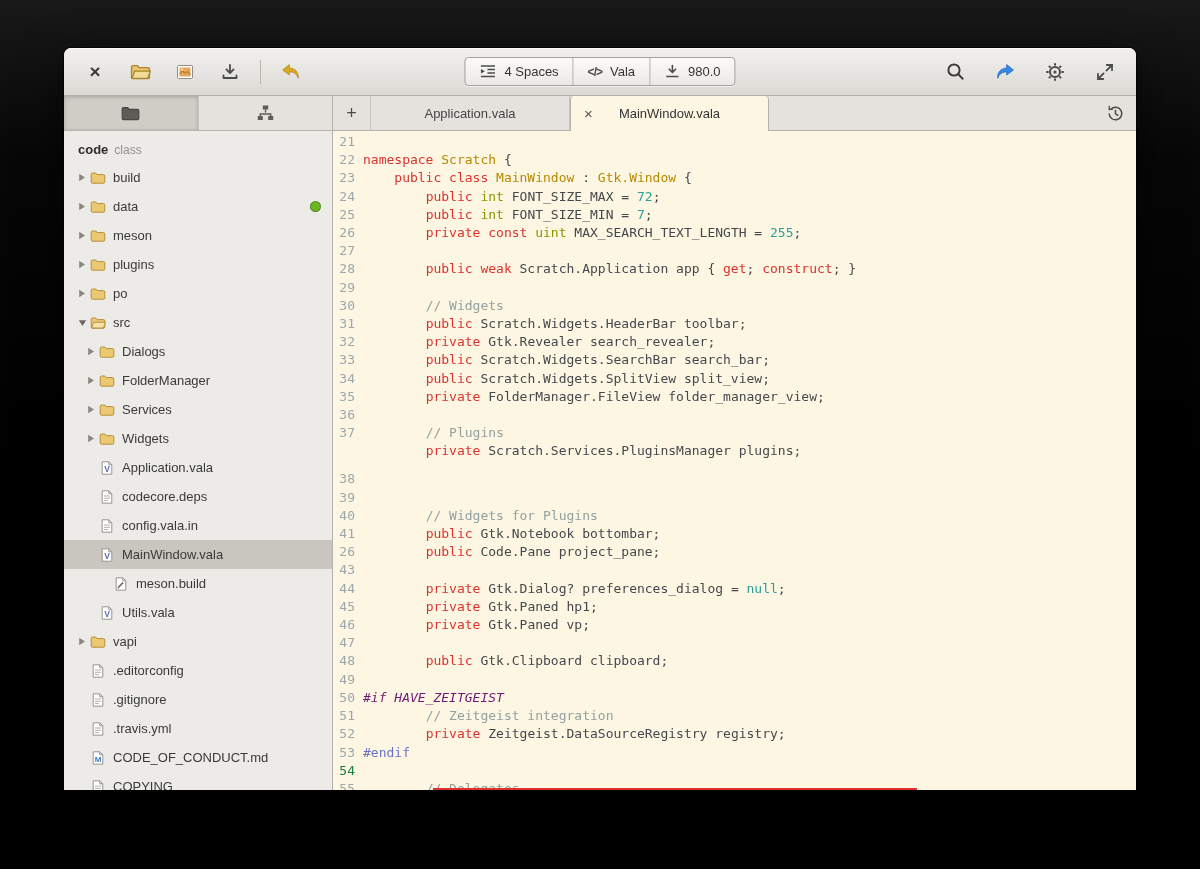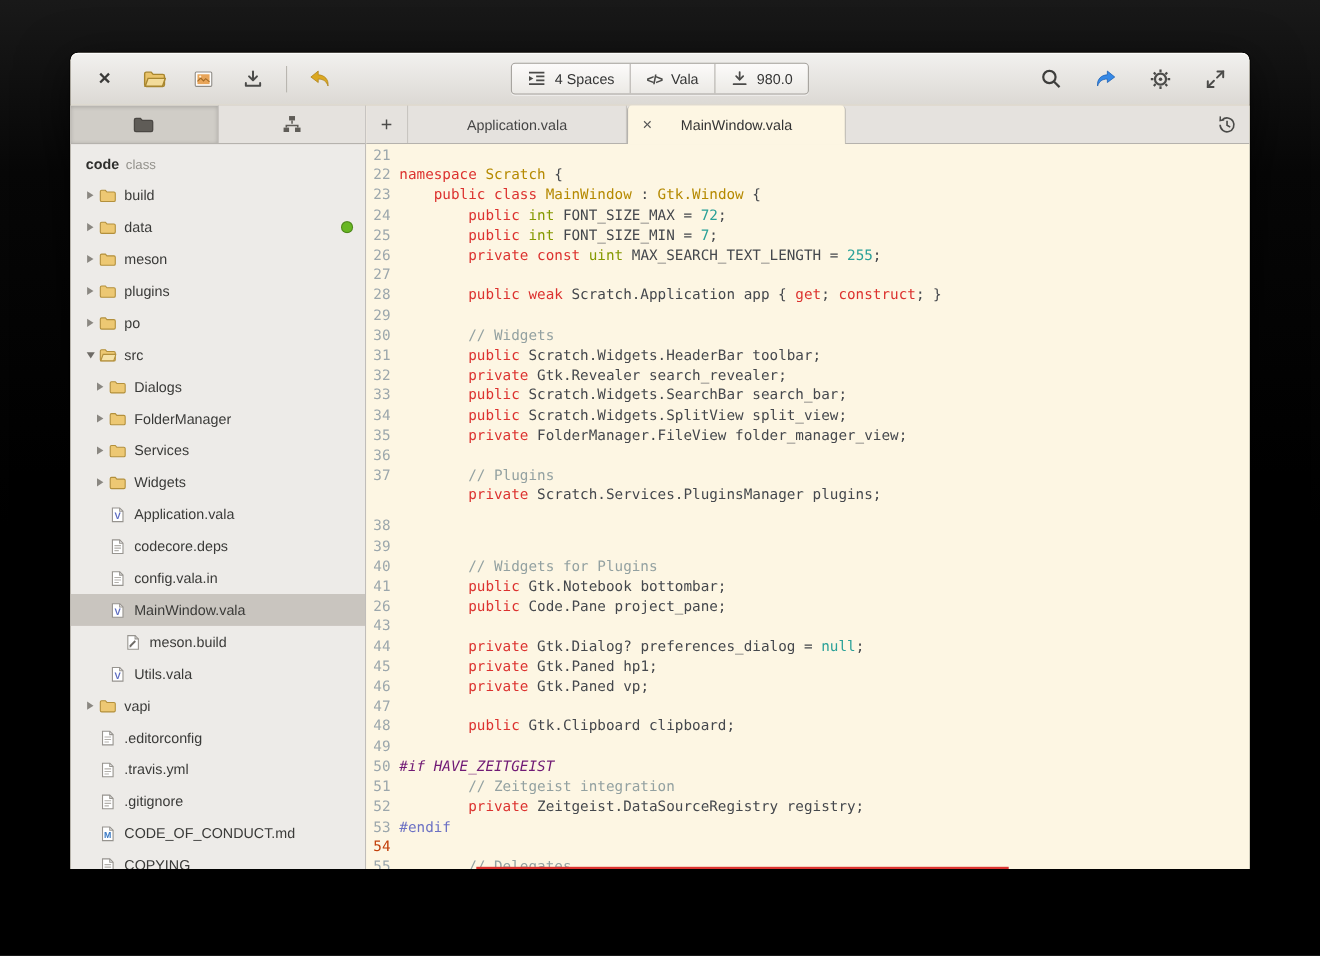--- a/index.html
+++ b/index.html
@@ -457,32 +457,32 @@
               </div>
               <div class="tree-item" style="padding-left: 10px;">
                 <span class="tree-arrow"></span>
                 <span class="tree-icon">
                   <svg width="16" height="16" viewBox="0 0 16 16">
                     <path d="M3.2 1.8 L9.8 1.8 L12.8 4.8 L12.8 14.2 L3.2 14.2 Z" fill="#ffffff" stroke="#97948f" stroke-width="1"></path>
                     <path d="M9.8 1.8 L9.8 4.8 L12.8 4.8" fill="none" stroke="#97948f" stroke-width="1"></path>
                     <path d="M5 7 h6 M5 9.3 h6 M5 11.6 h4" stroke="#b3b0ab" stroke-width="1"></path>
                   </svg>
                 </span>
+                <span class="tree-label">.gitignore</span>
+              </div>
+              <div class="tree-item" style="padding-left: 10px;">
+                <span class="tree-arrow"></span>
+                <span class="tree-icon">
+                  <svg width="16" height="16" viewBox="0 0 16 16">
+                    <path d="M3.2 1.8 L9.8 1.8 L12.8 4.8 L12.8 14.2 L3.2 14.2 Z" fill="#ffffff" stroke="#97948f" stroke-width="1"></path>
+                    <path d="M9.8 1.8 L9.8 4.8 L12.8 4.8" fill="none" stroke="#97948f" stroke-width="1"></path>
+                    <path d="M5 7 h6 M5 9.3 h6 M5 11.6 h4" stroke="#b3b0ab" stroke-width="1"></path>
+                  </svg>
+                </span>
                 <span class="tree-label">.travis.yml</span>
-              </div>
-              <div class="tree-item" style="padding-left: 10px;">
-                <span class="tree-arrow"></span>
-                <span class="tree-icon">
-                  <svg width="16" height="16" viewBox="0 0 16 16">
-                    <path d="M3.2 1.8 L9.8 1.8 L12.8 4.8 L12.8 14.2 L3.2 14.2 Z" fill="#ffffff" stroke="#97948f" stroke-width="1"></path>
-                    <path d="M9.8 1.8 L9.8 4.8 L12.8 4.8" fill="none" stroke="#97948f" stroke-width="1"></path>
-                    <path d="M5 7 h6 M5 9.3 h6 M5 11.6 h4" stroke="#b3b0ab" stroke-width="1"></path>
-                  </svg>
-                </span>
-                <span class="tree-label">.gitignore</span>
               </div>
               <div class="tree-item" style="padding-left: 10px;">
                 <span class="tree-arrow"></span>
                 <span class="tree-icon">
                   <svg width="16" height="16" viewBox="0 0 16 16">
                     <path d="M3.2 1.8 L9.8 1.8 L12.8 4.8 L12.8 14.2 L3.2 14.2 Z" fill="#ffffff" stroke="#97948f" stroke-width="1"></path>
                     <path d="M9.8 1.8 L9.8 4.8 L12.8 4.8" fill="none" stroke="#97948f" stroke-width="1"></path>
                     <text x="8" y="12" text-anchor="middle" font-size="8" font-weight="bold" fill="#3a79c4" font-family="Liberation Sans, sans-serif">M</text>
                   </svg>
                 </span>
@@ -555,21 +555,21 @@
             <div class="code-line"><span class="ln" style="color: rgb(156, 167, 172);">44</span><span class="lt"><span style="color: rgb(69, 72, 77);">        </span><span style="color: rgb(220, 50, 47);">private</span><span style="color: rgb(69, 72, 77);"> Gtk.Dialog? preferences_dialog = </span><span style="color: rgb(42, 161, 152);">null</span><span style="color: rgb(69, 72, 77);">;</span></span></div>
             <div class="code-line"><span class="ln" style="color: rgb(156, 167, 172);">45</span><span class="lt"><span style="color: rgb(69, 72, 77);">        </span><span style="color: rgb(220, 50, 47);">private</span><span style="color: rgb(69, 72, 77);"> Gtk.Paned hp1;</span></span></div>
             <div class="code-line"><span class="ln" style="color: rgb(156, 167, 172);">46</span><span class="lt"><span style="color: rgb(69, 72, 77);">        </span><span style="color: rgb(220, 50, 47);">private</span><span style="color: rgb(69, 72, 77);"> Gtk.Paned vp;</span></span></div>
             <div class="code-line"><span class="ln" style="color: rgb(156, 167, 172);">47</span><span class="lt"></span></div>
             <div class="code-line"><span class="ln" style="color: rgb(156, 167, 172);">48</span><span class="lt"><span style="color: rgb(69, 72, 77);">        </span><span style="color: rgb(220, 50, 47);">public</span><span style="color: rgb(69, 72, 77);"> Gtk.Clipboard clipboard;</span></span></div>
             <div class="code-line"><span class="ln" style="color: rgb(156, 167, 172);">49</span><span class="lt"></span></div>
             <div class="code-line"><span class="ln" style="color: rgb(156, 167, 172);">50</span><span class="lt"><span style="color: #701a75; font-style: italic;">#if HAVE_ZEITGEIST</span></span></div>
             <div class="code-line"><span class="ln" style="color: rgb(156, 167, 172);">51</span><span class="lt"><span style="color: rgb(69, 72, 77);">        </span><span style="color: rgb(147, 161, 161);">// Zeitgeist integration</span></span></div>
             <div class="code-line"><span class="ln" style="color: rgb(156, 167, 172);">52</span><span class="lt"><span style="color: rgb(69, 72, 77);">        </span><span style="color: rgb(220, 50, 47);">private</span><span style="color: rgb(69, 72, 77);"> Zeitgeist.DataSourceRegistry registry;</span></span></div>
             <div class="code-line"><span class="ln" style="color: rgb(156, 167, 172);">53</span><span class="lt"><span style="color: rgb(108, 113, 196);">#endif</span></span></div>
-            <div class="code-line"><span class="ln" style="color: #c2410c;">54</span><span class="lt"></span></div>
+            <div class="code-line"><span class="ln" style="color: #15803d;">54</span><span class="lt"></span></div>
             <div class="code-line"><span class="ln" style="color: rgb(156, 167, 172);">55</span><span class="lt"><span style="color: rgb(69, 72, 77);">        </span><span style="color: rgb(147, 161, 161); text-align: center;">// Delegates</span></span></div>
             <div class="code-line"><span class="ln" style="color: rgb(156, 167, 172);">56</span><span class="lt"><span style="color: rgb(69, 72, 77);">        </span><span style="color: rgb(220, 50, 47);">delegate</span><span style="color: rgb(69, 72, 77);"> </span><span style="color: rgb(133, 153, 0);">void</span><span style="color: rgb(69, 72, 77);"> HookFunc ();</span></span></div>
             <div class="red-sliver" style="background: rgb(220, 50, 47);"></div>
           </div>
       </div>
 
     </div>
   </div>
 </div>
 

